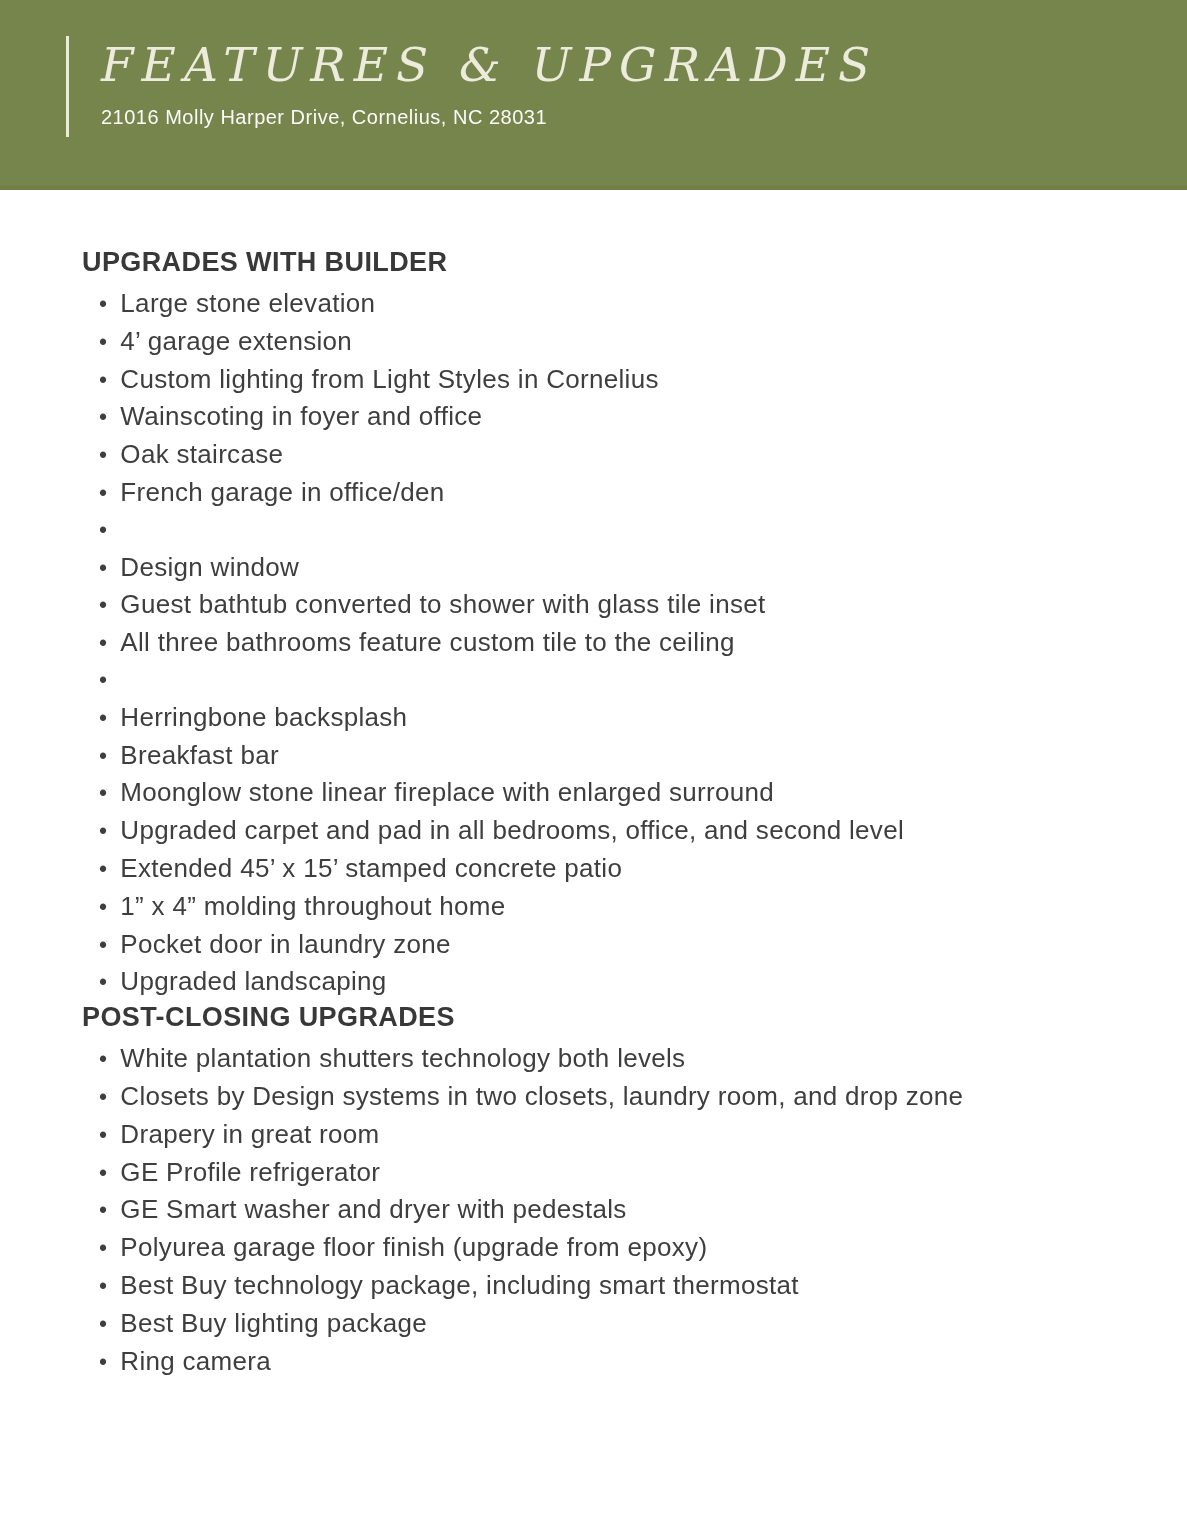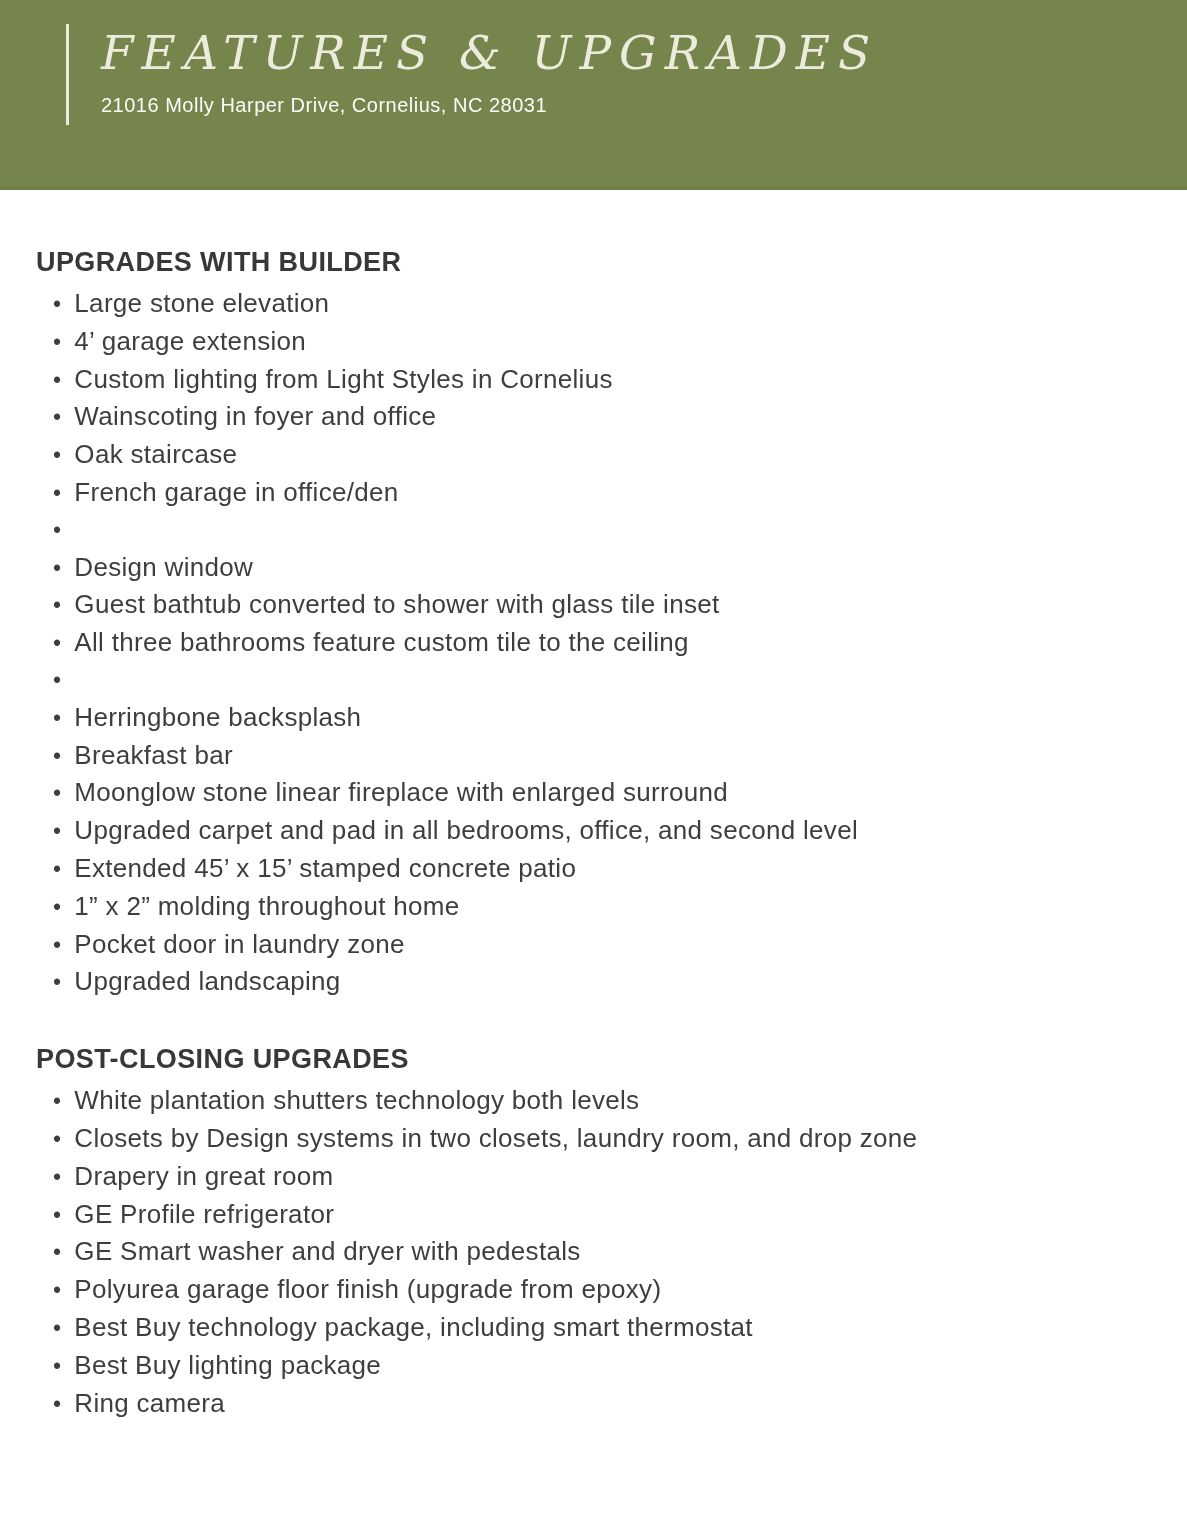--- a/index.html
+++ b/index.html
@@ -20,21 +20,21 @@
   .page {
     width: 1187px;
     height: 1536px;
     background: var(--page-bg);
     overflow: hidden;
   }
   .header {
     height: 190px;
     background: var(--header-bg);
     border-bottom: 4px solid var(--header-bg-edge);
-    padding: 24px 0 0 66px;
+    padding: 36px 0 0 66px;
   }
   .header-inner {
     display: flex;
     align-items: stretch;
     min-height: 101px;
   }
   .accent-line {
     width: 3px;
     background: var(--accent-line);
     margin-right: 32px;
@@ -55,24 +55,24 @@
     color: var(--title-color);
   }
   .header-address {
     margin-top: 9px;
     font-size: 20px;
     line-height: 34px;
     letter-spacing: 0.5px;
     color: var(--address-color);
   }
   .main {
-    padding: 56px 60px 0 36px;
+    padding: 56px 60px 0 82px;
     color: var(--text-color);
   }
-  .section + .section { margin-top: 42px; }
+  .section + .section { }
   .section-heading {
     font-size: 27px;
     line-height: 32px;
     font-weight: 700;
     letter-spacing: 0.4px;
     color: #383838;
   }
   ul.item-list {
     list-style: none;
     margin-top: 7px;
@@ -169,21 +169,21 @@
           <li class="item">
             <span class="bullet">•</span>
             <span class="item-text">Upgraded carpet and pad in all bedrooms, office, and second level</span>
           </li>
           <li class="item">
             <span class="bullet">•</span>
             <span class="item-text">Extended 45’ x 15’ stamped concrete patio</span>
           </li>
           <li class="item">
             <span class="bullet">•</span>
-            <span class="item-text">1” x 2” molding throughout home</span>
+            <span class="item-text">1” x 4” molding throughout home</span>
           </li>
           <li class="item">
             <span class="bullet">•</span>
             <span class="item-text">Pocket door in laundry zone</span>
           </li>
           <li class="item">
             <span class="bullet">•</span>
             <span class="item-text">Upgraded landscaping</span>
           </li>
         </ul>

